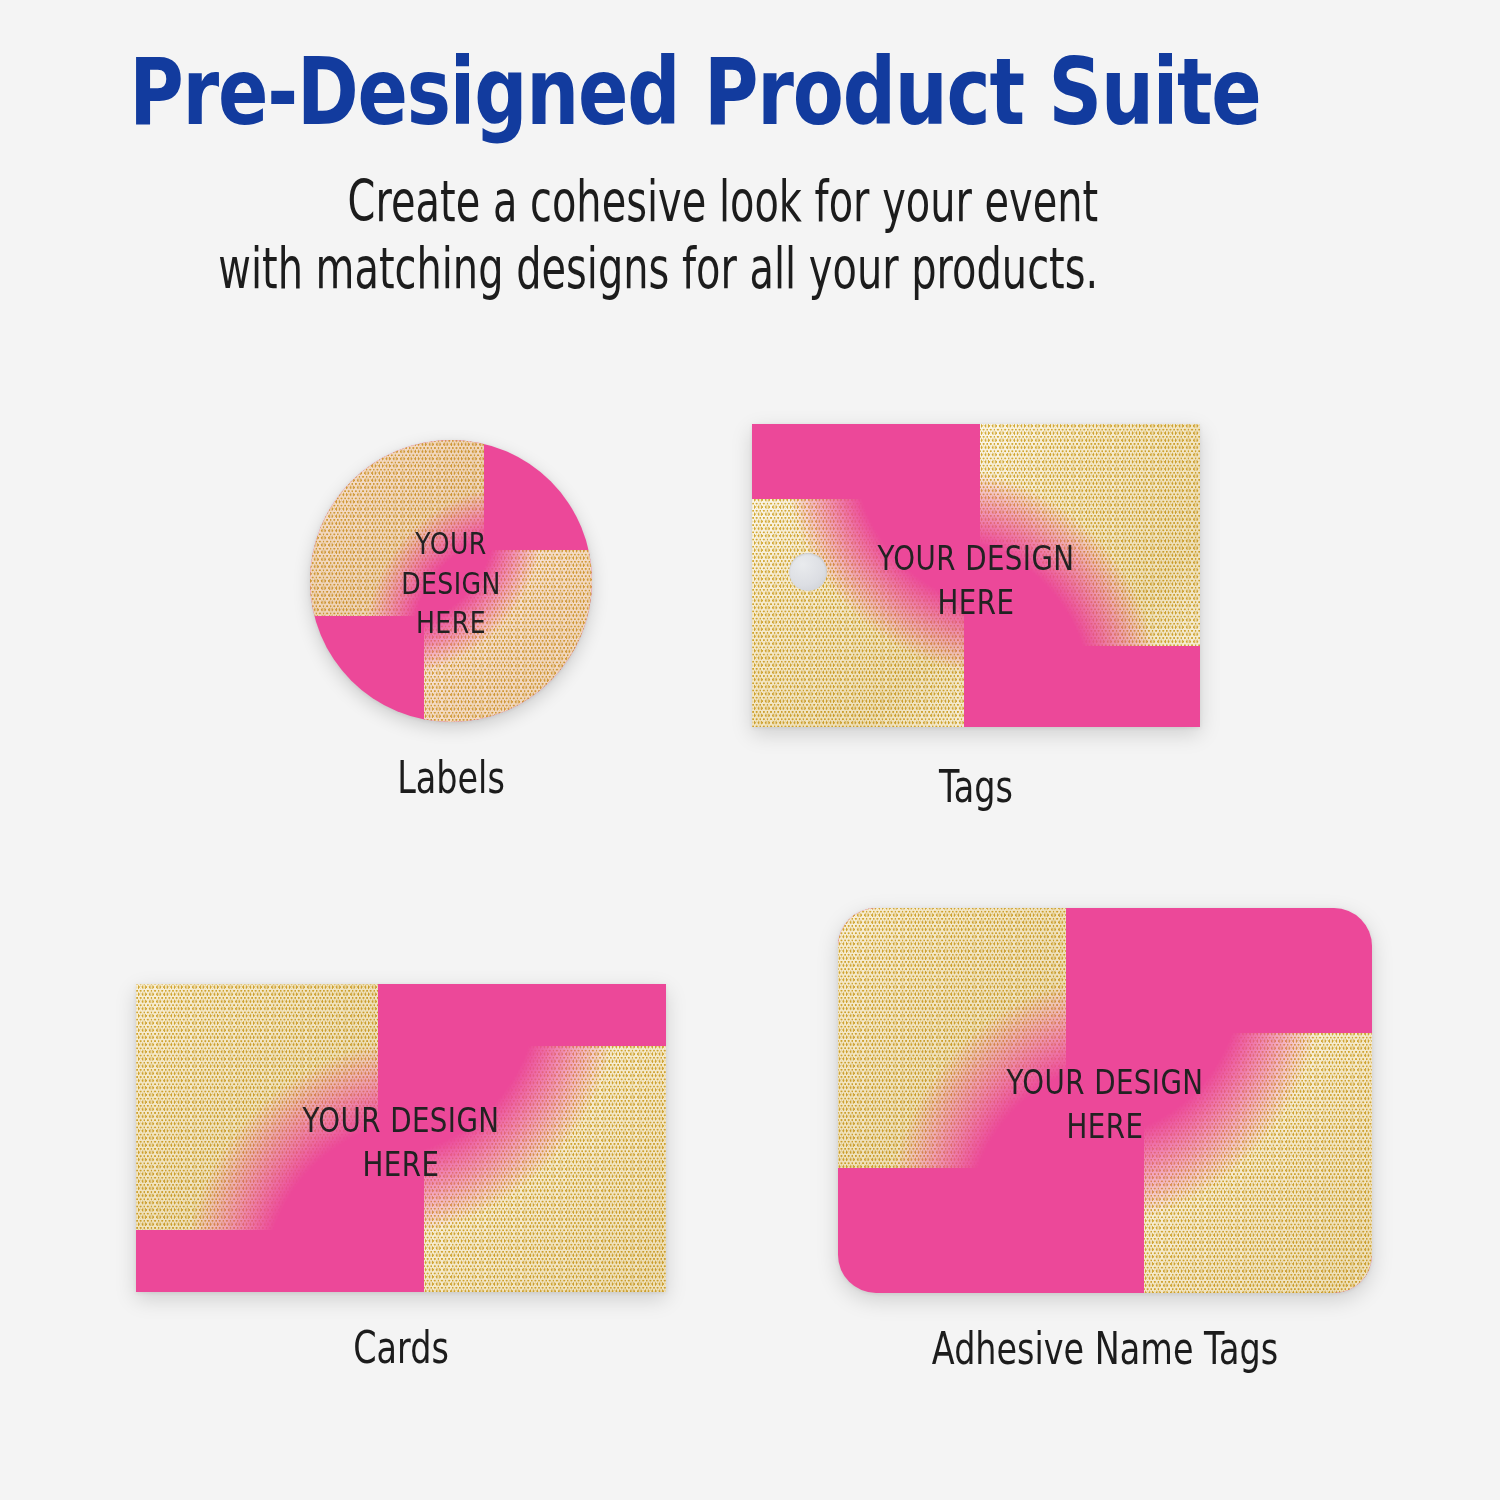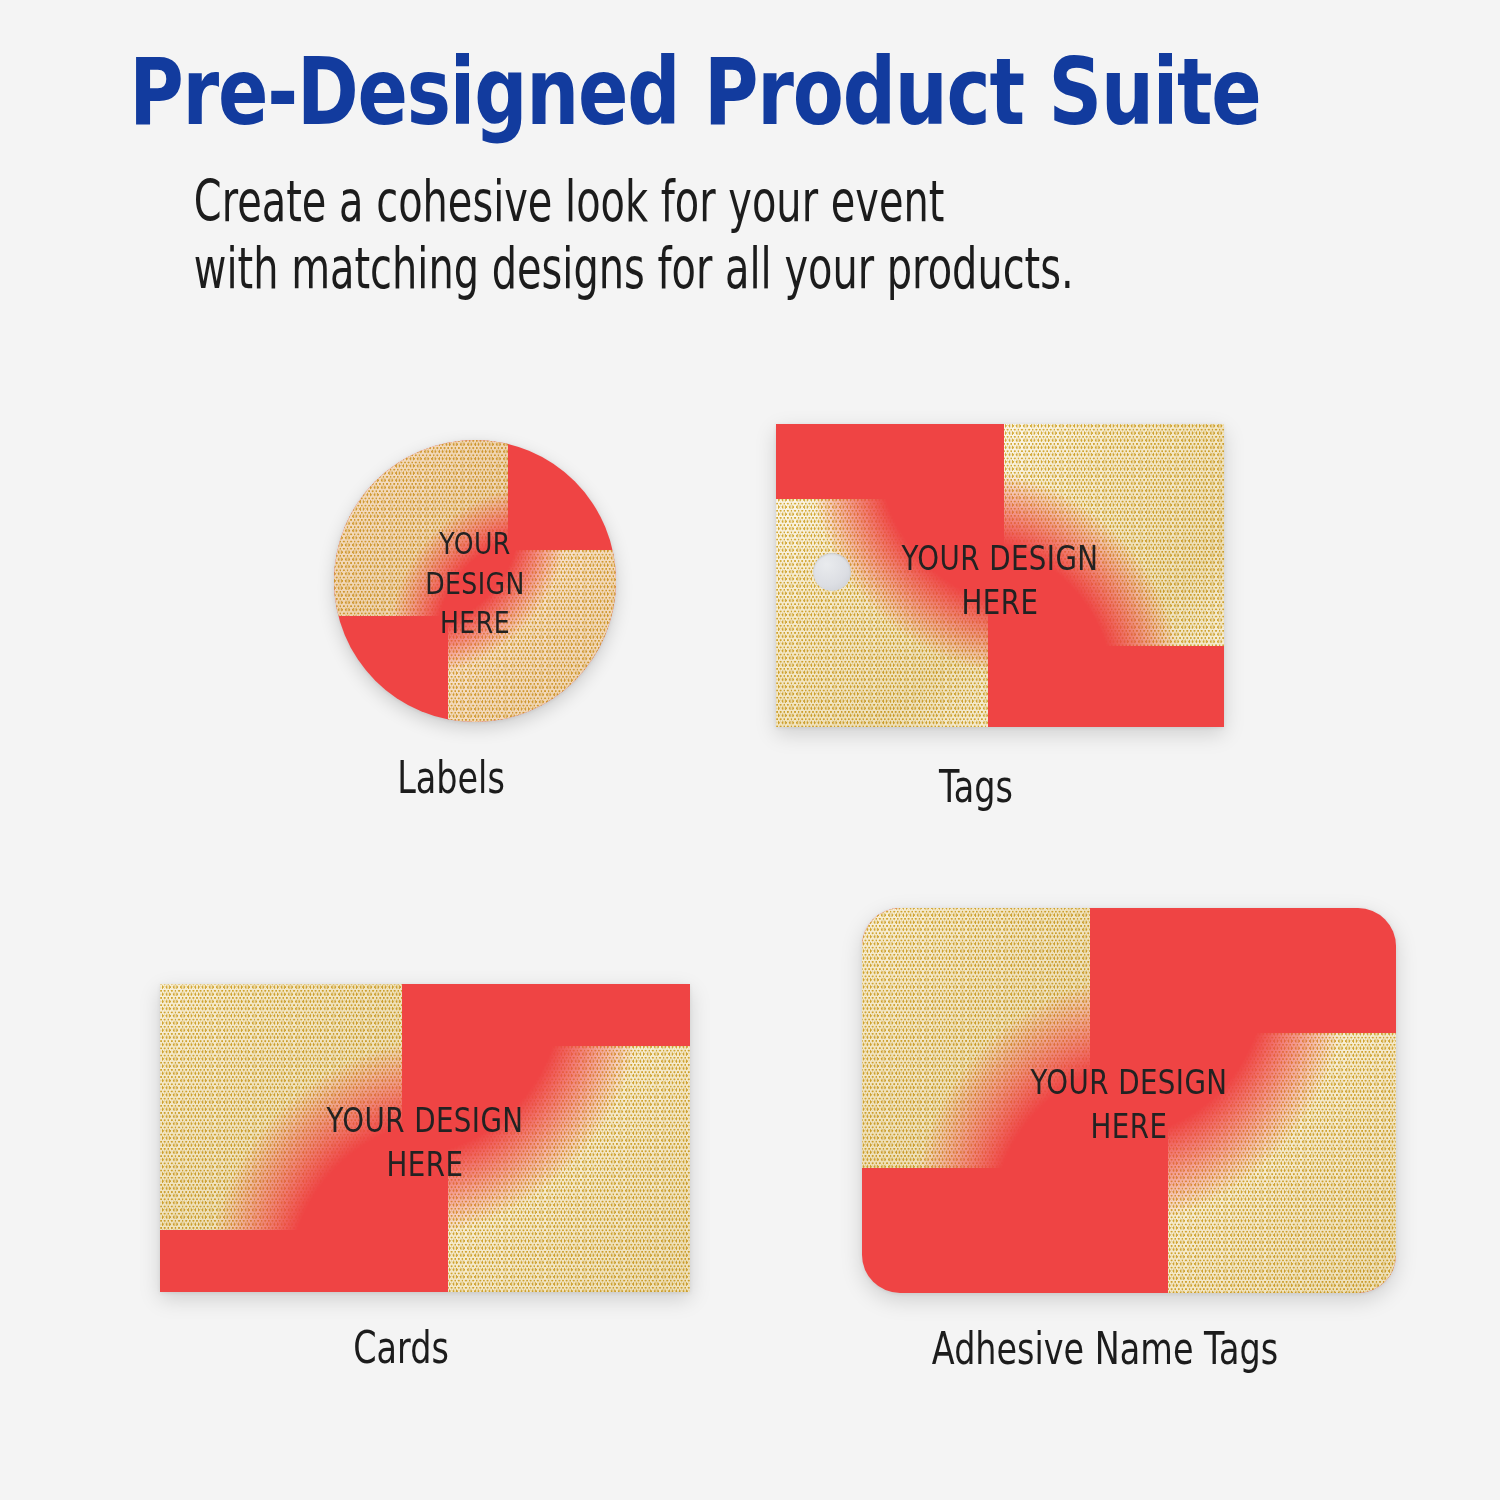--- a/index.html
+++ b/index.html
@@ -14,21 +14,21 @@
     overflow: hidden;
     position: relative;
   }
 
   
   #header {
     position: absolute;
     left: 0;
     top: 0;
     width: 1292px;
-    text-align: left;
+    text-align: right;
   }
   #page-title {
     margin: 0;
     padding-top: 44px;
     font-family: "DejaVu Sans", sans-serif;
     font-size: 93px;
     font-weight: 700;
     letter-spacing: -1.5px;
     line-height: 1.05;
     color: #123b9e;
@@ -60,23 +60,22 @@
     font-size: 44px;
     font-weight: 400;
     color: #1c1c1c;
     white-space: nowrap;
     transform: scaleX(0.76);
   }
 
   
   .artwork {
     position: absolute;
-    background: #ef4444;
+    background: #ec4899;
     overflow: hidden;
-    margin-left: 24px;
   }
   .design-text {
     position: absolute;
     left: 0;
     right: 0;
     text-align: center;
     font-family: "DejaVu Sans", sans-serif;
     font-weight: 400;
     color: #222222;
     letter-spacing: 0.5px;

